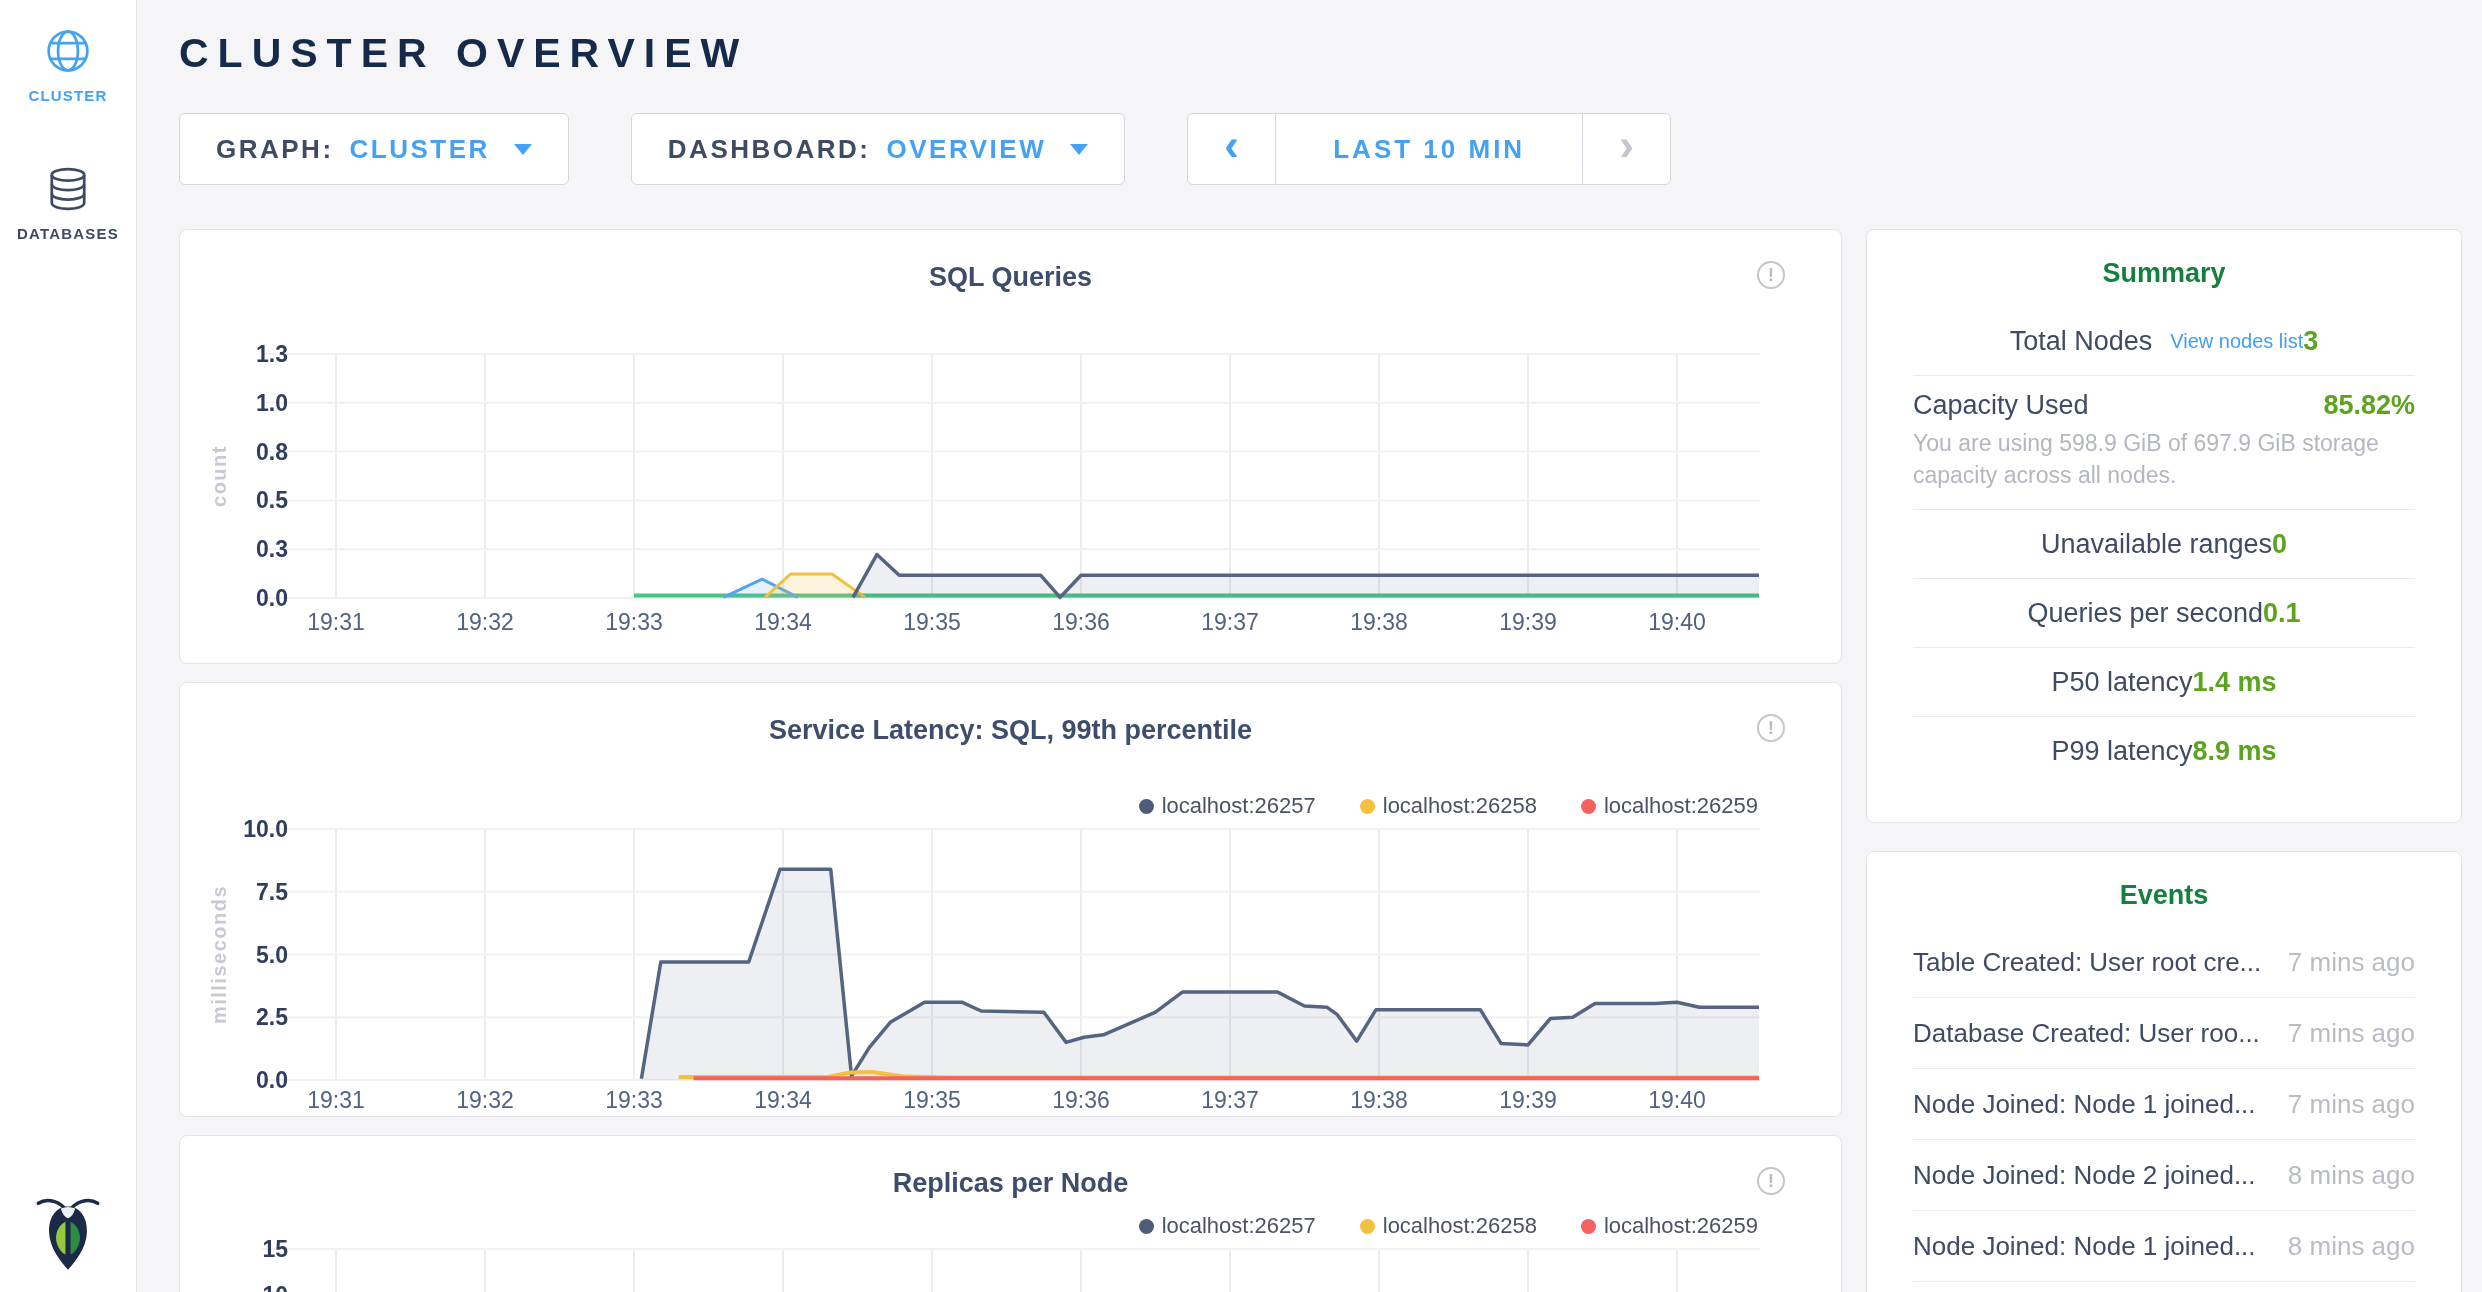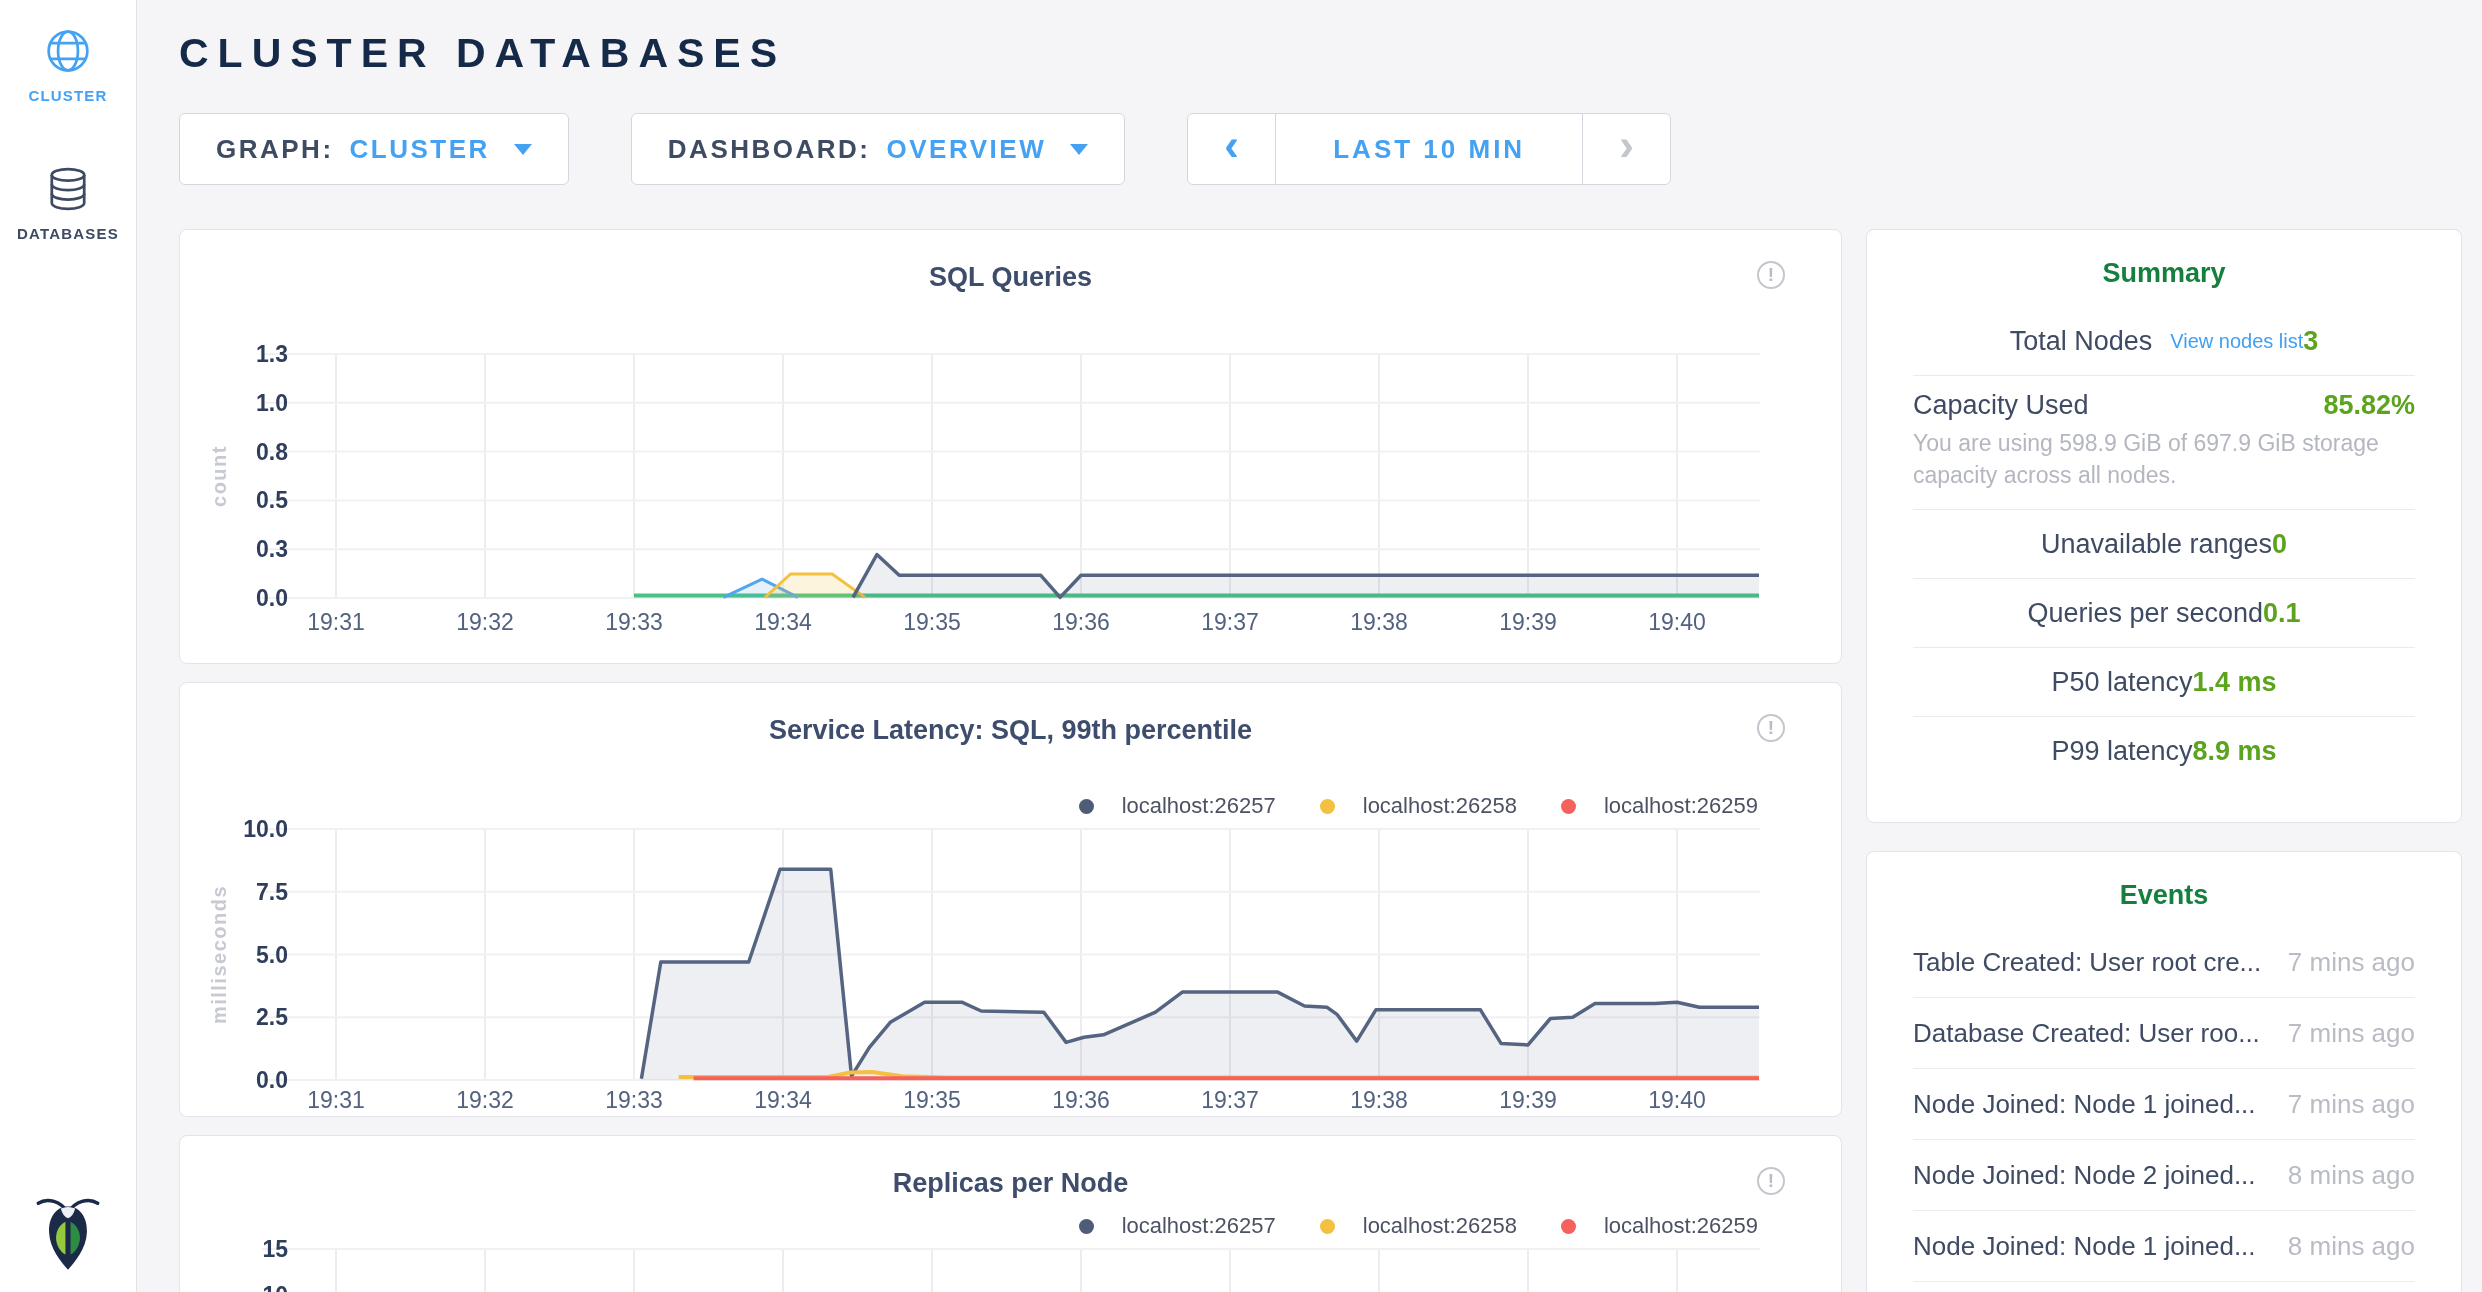--- a/index.html
+++ b/index.html
@@ -28,21 +28,21 @@
 .chev{font-size:44px;font-weight:bold;line-height:1;margin-top:-8px}
 .content{display:flex;gap:24px;margin-top:44px;align-items:flex-start}
 .charts-col{width:1663px;display:flex;flex-direction:column;gap:18px}
 .right-col{width:596px;display:flex;flex-direction:column;gap:28px}
 .card{background:#fff;border:1px solid #e3e3e9;border-radius:8px;position:relative}
 .chart-card{height:435px;overflow:hidden}
 .chart-card.cut{height:300px}
 .chart-title{text-align:center;padding-top:32px;font-size:27px;font-weight:bold;color:#3e4d6b}
 .info-icon{position:absolute;top:31px;right:56px;width:28px;height:28px;border:2px solid #c3c6cd;border-radius:50%;color:#b9bcc4;font-size:19px;font-weight:bold;display:flex;align-items:center;justify-content:center;cursor:pointer}
 .legend{position:absolute;right:83px;display:flex;gap:44px}
-.legend-item{display:flex;align-items:center;gap:28px}
+.legend-item{display:flex;align-items:center;gap:8px}
 .legend-dot{width:15px;height:15px;border-radius:50%}
 .legend-label{font-size:22px;color:#4b5263}
 svg.plot{position:absolute;left:0;top:0}
 .summary-card{height:594px;padding:24px 46px 0}
 .events-card{height:520px;padding:24px 46px 0}
 .panel-title{text-align:center;font-size:27px;font-weight:bold;color:#15803d;padding-top:4px}
 .srow{display:flex;align-items:center;justify-content:center;border-bottom:1px solid #e9e9ee;min-height:69px}
 .srow:last-child{border-bottom:none}
 .lbl{font-size:27px;color:#3f4a63}
 .val{font-size:27px;font-weight:bold;color:#5ca31e}
@@ -87,21 +87,21 @@
       <path d="M32 22 C39 11 52 7 61 13" stroke="#1b2a47" stroke-width="3.4" fill="none" stroke-linecap="round"></path>
       <path d="M32 16 C21 16 13 26 13.5 41 C14 57 25 70 32 78 C39 70 50 57 50.5 41 C51 26 43 16 32 16 Z" fill="#1b2a47"></path>
       <path d="M25 18 Q32 15 39 18 Q37 26 32 27.5 Q27 26 25 18 Z" fill="#eef1f4"></path>
       <path d="M29.5 31 C23 34 19.5 42 20.5 49 C21.5 56 25.5 61 29.5 63 Z" fill="#95c83e"></path>
       <path d="M34.5 31 C41 34 44.5 42 43.5 49 C42.5 56 38.5 61 34.5 63 Z" fill="#2e8b44"></path>
     </svg>
   </div>
 </aside>
 
 <main class="main">
-  <h1 class="page-title">CLUSTER DATABASES</h1>
+  <h1 class="page-title">CLUSTER OVERVIEW</h1>
 
   <div class="controls">
     <div class="dropdown">
       <span class="dd-label">GRAPH:</span>
       <span class="dd-value">CLUSTER</span>
       <span class="caret"></span>
     </div>
     <div class="dropdown">
       <span class="dd-label">DASHBOARD:</span>
       <span class="dd-value">OVERVIEW</span>

